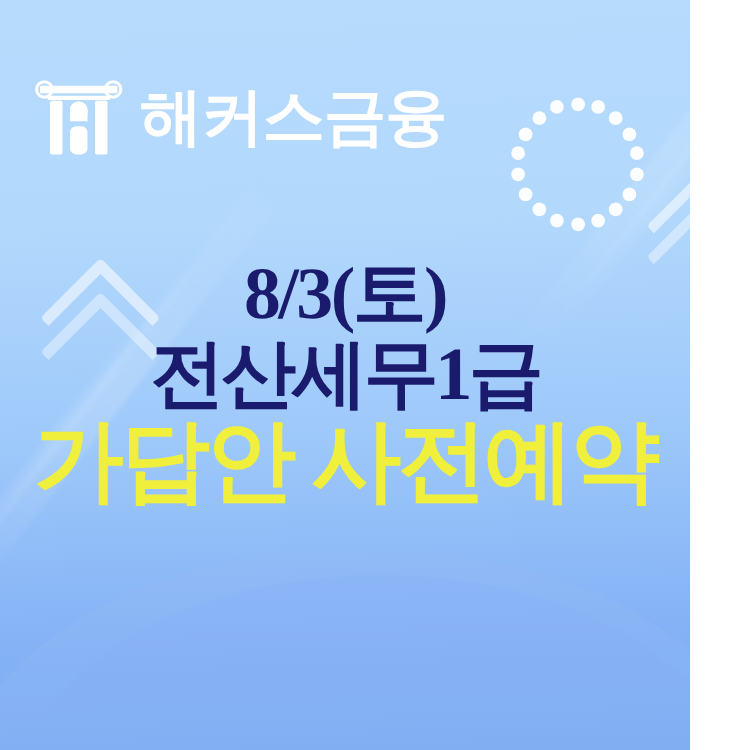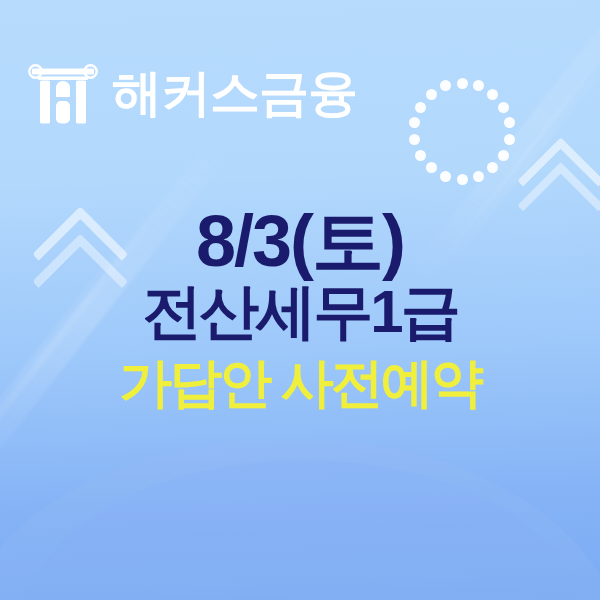--- a/index.html
+++ b/index.html
@@ -2,24 +2,24 @@
 <html><head>
 <meta charset="utf-8">
 <style>
   html, body {
     margin: 0;
     padding: 0;
     background: #ffffff;
   }
   #banner {
     position: relative;
-    width: 600px;
+    width: 552px;
     height: 600px;
     overflow: hidden;
-    font-family: Liberation Sans, sans-serif;
+    font-family: Liberation Serif, serif;
     background: linear-gradient(178deg, #b6dbfd 0%, #b2d8fc 30%, #9dc8fa 58%, #86b3f6 82%, #7aabf4 100%);
   }
 
   
   .bg-layer { position: absolute; inset: 0; pointer-events: none; }
 
   .blob-bottom {
     position: absolute;
     left: -40px;
     top: 438px;
@@ -115,34 +115,34 @@
     top: 206px;
     text-align: center;
   }
   .line {
     line-height: 0.98;
     white-space: nowrap;
     font-weight: 800;
   }
   .line-date {
     color: #1b1b6e;
-    font-size: 72px;
+    font-size: 59px;
     letter-spacing: -2px;
   }
   .line-subject {
     color: #1b1b6e;
     font-size: 60px;
     letter-spacing: -3px;
     margin-top: 6px;
   }
   .line-highlight {
     color: #f0f03c;
-    font-size: 53px;
+    font-size: 72px;
     letter-spacing: -3px;
-    margin-top: 16px;
+    margin-top: 5px;
   }
 </style>
 </head>
 <body>
 
 <div id="banner">
 
   <div class="bg-layer">
     <div class="blob-bottom"></div>
     <div class="blob-bottom-2"></div>

